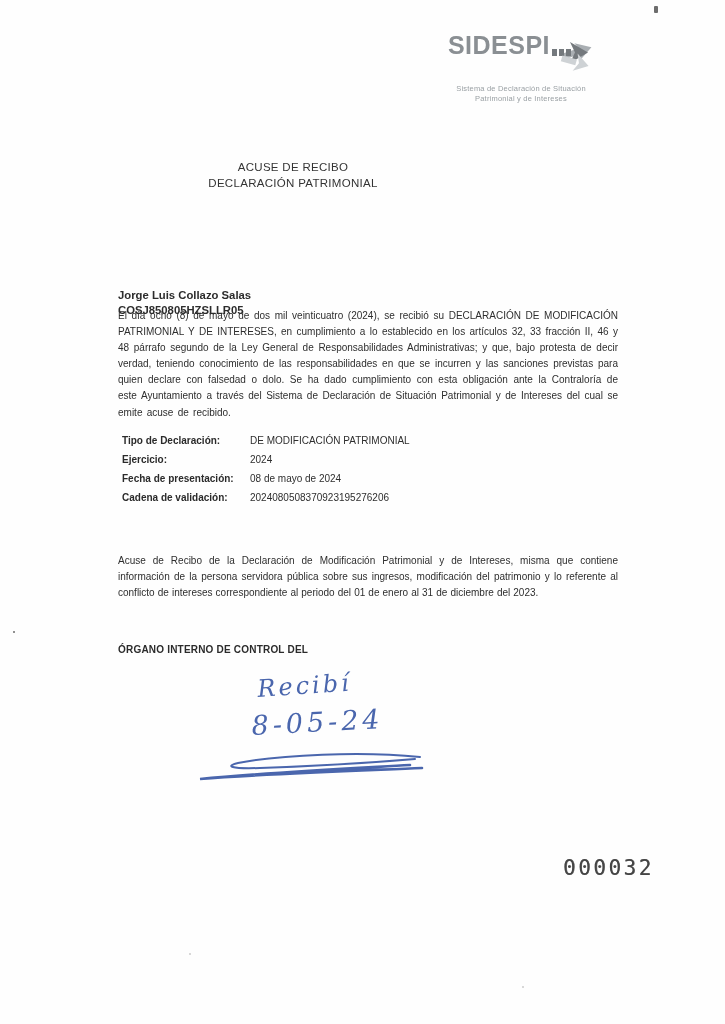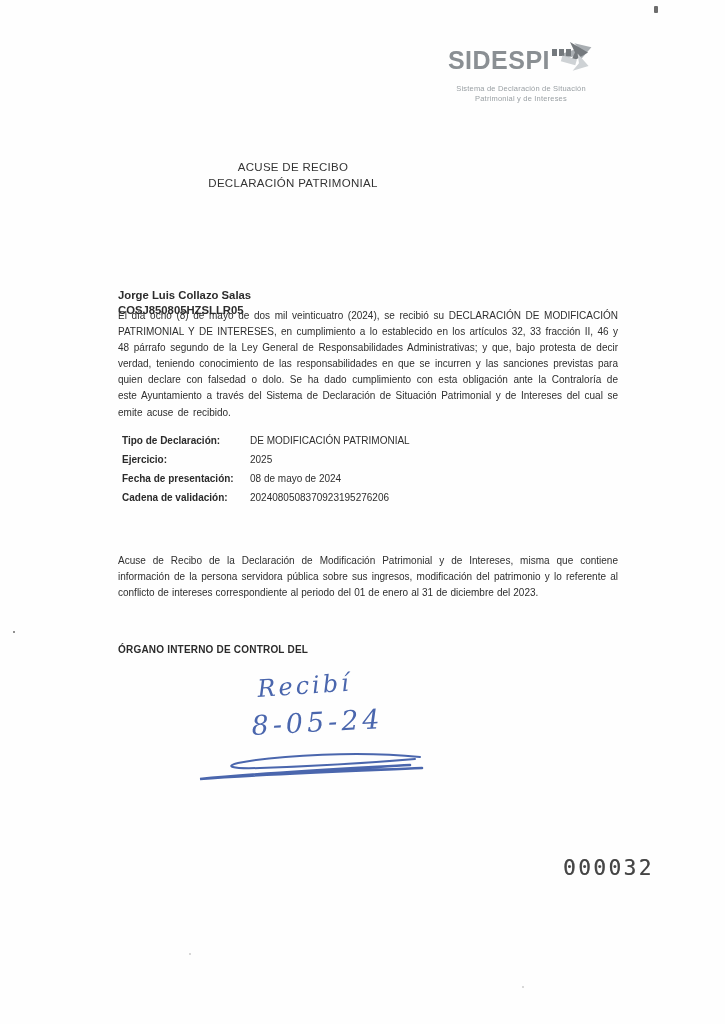--- a/index.html
+++ b/index.html
@@ -20,21 +20,21 @@
   
   .logo {
     position: absolute;
     left: 446px;
     top: 33px;
     width: 150px;
     text-align: center;
   }
   .logo-row {
     display: flex;
-    align-items: flex-end;
+    align-items: flex-start;
     justify-content: center;
     gap: 2px;
   }
   .logo-word {
     font-size: 25px;
     font-weight: bold;
     letter-spacing: 0.5px;
     color: #8a8f93;
     line-height: 1;
   }
@@ -191,21 +191,21 @@
 
   <p class="para para-1">El día ocho (8) de mayo de dos mil veinticuatro (2024), se recibió su DECLARACIÓN DE MODIFICACIÓN PATRIMONIAL Y DE INTERESES, en cumplimiento a lo establecido en los artículos 32, 33 fracción II, 46 y 48 párrafo segundo de la Ley General de Responsabilidades Administrativas; y que, bajo protesta de decir verdad, teniendo conocimiento de las responsabilidades en que se incurren y las sanciones previstas para quien declare con falsedad o dolo. Se ha dado cumplimiento con esta obligación ante la Contraloría de este Ayuntamiento a través del Sistema de Declaración de Situación Patrimonial y de Intereses del cual se emite acuse de recibido.</p>
 
   <div class="fields">
     <div class="field-row">
       <span class="field-label">Tipo de Declaración:</span>
       <span class="field-value">DE MODIFICACIÓN PATRIMONIAL</span>
     </div>
     <div class="field-row">
       <span class="field-label">Ejercicio:</span>
-      <span class="field-value">2025</span>
+      <span class="field-value">2024</span>
     </div>
     <div class="field-row">
       <span class="field-label">Fecha de presentación:</span>
       <span class="field-value">08 de mayo de 2024</span>
     </div>
     <div class="field-row">
       <span class="field-label">Cadena de validación:</span>
       <span class="field-value">2024080508370923195276206</span>
     </div>
   </div>

